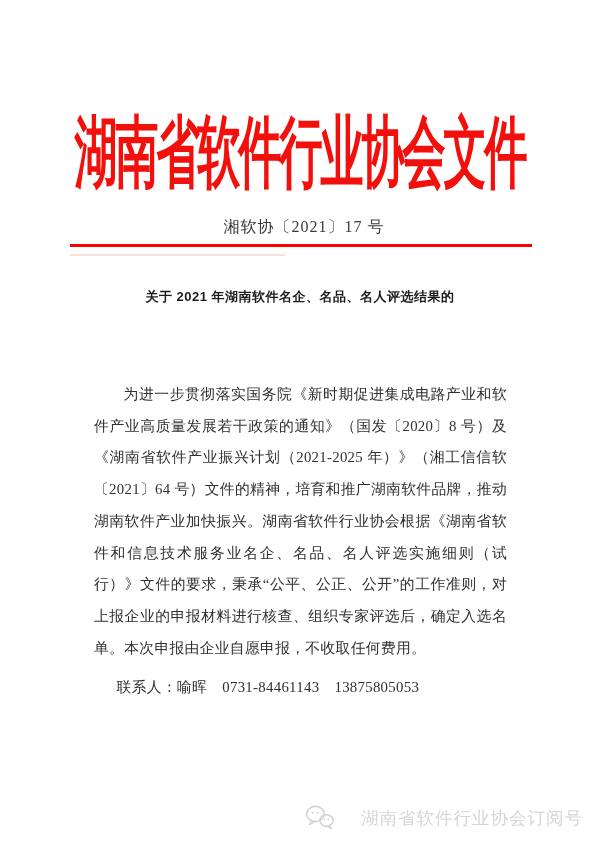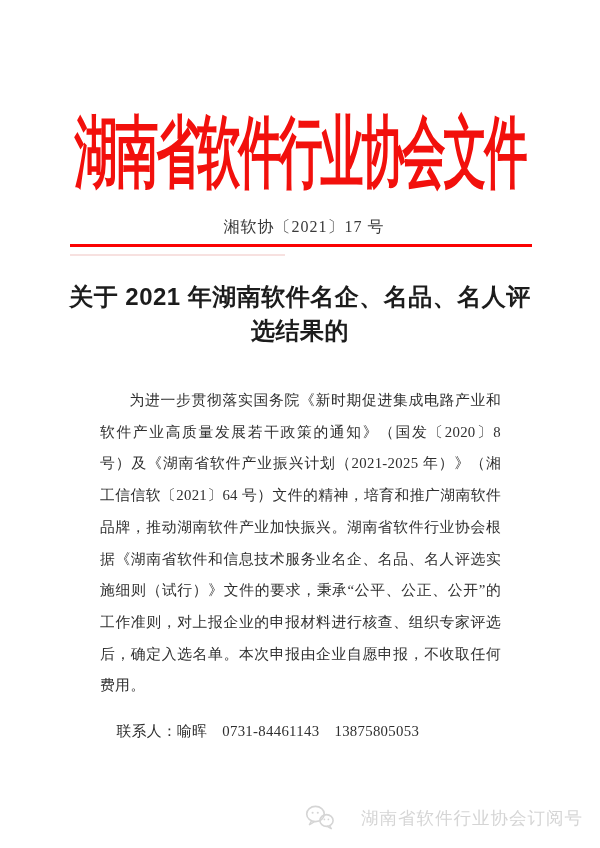--- a/index.html
+++ b/index.html
@@ -46,34 +46,34 @@
   }
   .shadow-line{
     position:absolute;top:254px;left:70px;width:215px;height:2px;
     background:#f0c9c6;opacity:.55;
   }
   .heading{
     position:absolute;top:280px;left:60px;width:480px;
     text-align:center;
     font-family:"Liberation Sans","DejaVu Sans",sans-serif;
     font-weight:bold;
-    font-size:24px;line-height:34px;
+    font-size:13px;line-height:34px;
     color:#1c1c1c;
     letter-spacing:.5px;
   }
   .body{
     position:absolute;top:372px;left:87px;width:427px;
     font-size:14.8px;line-height:31.7px;
     color:var(--body-ink);
     text-align:justify;
     letter-spacing:.3px;
   }
   .body p{
     text-indent:2em;
-    margin:13px;
+    margin:7px;
   }
   .contact{
     margin-top:4px;
     padding-left:2em;
     line-height:33px;
   }
   .watermark{
     position:absolute;top:804px;right:17px;
     display:flex;align-items:center;gap:26px;
     color:var(--watermark-gray);

